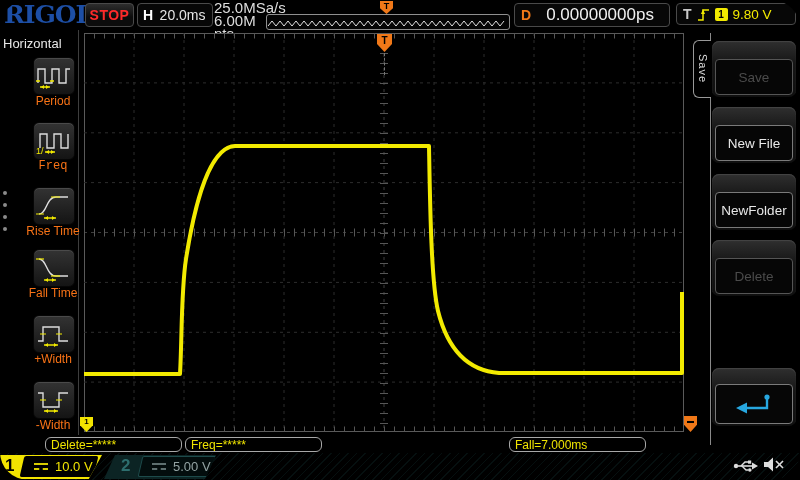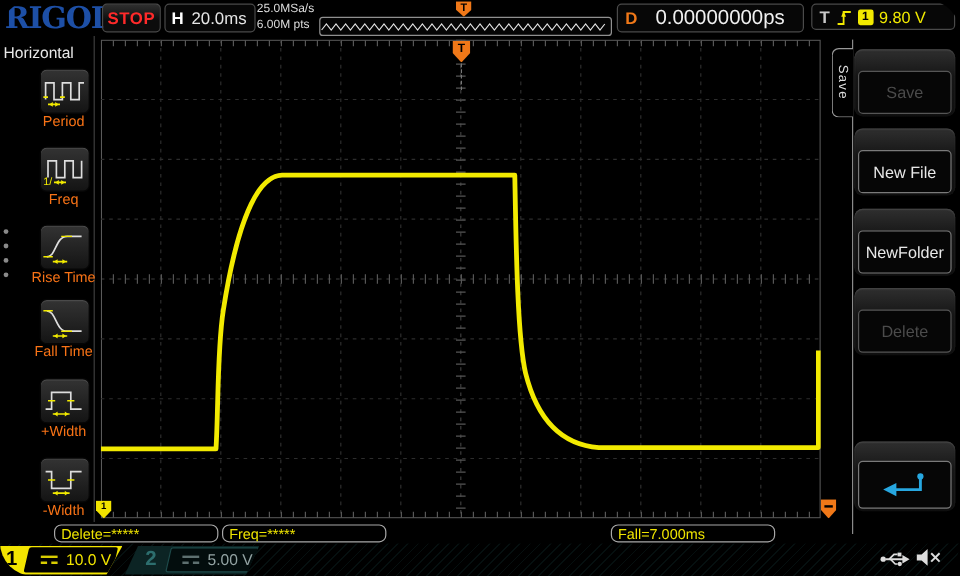--- a/index.html
+++ b/index.html
@@ -10,21 +10,21 @@
   
   .logo{left:4px;top:0px;font-family:"DejaVu Serif",serif;font-weight:bold;font-size:25px;
         color:#1d4fa6;letter-spacing:-1px;}
   .tbox{background:linear-gradient(180deg,#2e2e2e,#0c0c0c 60%);border:1px solid #4a4a4a;
         border-radius:4px;display:flex;align-items:center;}
   .stop{left:85px;top:3px;width:47px;height:22px;justify-content:center;}
   .stop span{color:#ff2a2a;font-weight:bold;font-size:14px;letter-spacing:0.5px;}
   .hbox{left:137px;top:3px;width:74px;height:22px;background:#070707;}
   .hbox .h{color:#fff;font-weight:bold;font-size:14px;margin-left:5px;}
   .hbox .tbase{flex:1;text-align:center;color:#e5e5e5;font-size:14px;}
-  .acq{left:214px;top:1px;width:62px;color:#ddd;font-size:10px;line-height:13px;}
+  .acq{left:214px;top:1px;width:62px;color:#ddd;font-size:15px;line-height:13px;}
   .strip{left:266px;top:14px;width:242px;height:14px;background:#050505;
          border:1px solid #909090;border-radius:3px;}
   .trigtag{width:13px;height:13px;background:#f07818;
            clip-path:polygon(0 0,100% 0,100% 55%,50% 100%,0 55%);
            color:#000;font-weight:bold;font-size:9px;text-align:center;line-height:10px;}
   .striptag{left:380px;top:1px;}
   .dbox{left:514px;top:3px;width:154px;height:22px;background:#070707;}
   .dbox .d{color:#f07818;font-weight:bold;font-size:14px;margin-left:6px;}
   .dbox .dv{flex:1;text-align:center;color:#f0f0f0;font-size:17px;}
   .tribox{left:676px;top:3px;width:120px;height:22px;background:#070707;gap:5px;padding-left:6px;box-sizing:border-box;}
@@ -157,21 +157,21 @@
 
   <div class="abs measbtn" style="left:33px;top:122px;">
     <svg width="36" height="28">
       <path d="M4 21 L4 7 L11 7 L11 21 L18 21 L18 7 L25 7 L25 21 L32 21 L32 7" stroke="#ddd" stroke-width="1.4" fill="none"></path>
       <text x="0" y="27" font-size="9" fill="#f2ea00" font-family="Liberation Sans,sans-serif">1/</text>
       <line x1="9" y1="25" x2="19" y2="25" stroke="#f2ea00" stroke-width="1.4"></line>
       <polygon points="10,25 13,23 13,27" fill="#f2ea00"></polygon>
         <polygon points="18,25 15,23 15,27" fill="#f2ea00"></polygon>
     </svg>
   </div>
-  <div class="abs measlbl" style="top:159px;">Freq</div>
+  <div class="abs measlbl" style="top:159px;font-family:Liberation Mono, monospace;">Freq</div>
 
   <div class="abs measbtn" style="left:33px;top:187px;">
     <svg width="36" height="28">
       <path d="M3 22 C11 22 10 5 20 5 L32 5" stroke="#ddd" stroke-width="1.4" fill="none"></path>
       <line x1="0" y1="22" x2="8" y2="22" stroke="#f2ea00" stroke-width="1.2"></line>
       <line x1="15" y1="5" x2="24" y2="5" stroke="#f2ea00" stroke-width="1.2"></line>
       <line x1="8" y1="26" x2="20" y2="26" stroke="#f2ea00" stroke-width="1.4"></line>
       <polygon points="9,26 12,24 12,28" fill="#f2ea00"></polygon>
         <polygon points="19,26 16,24 16,28" fill="#f2ea00"></polygon>
     </svg>

